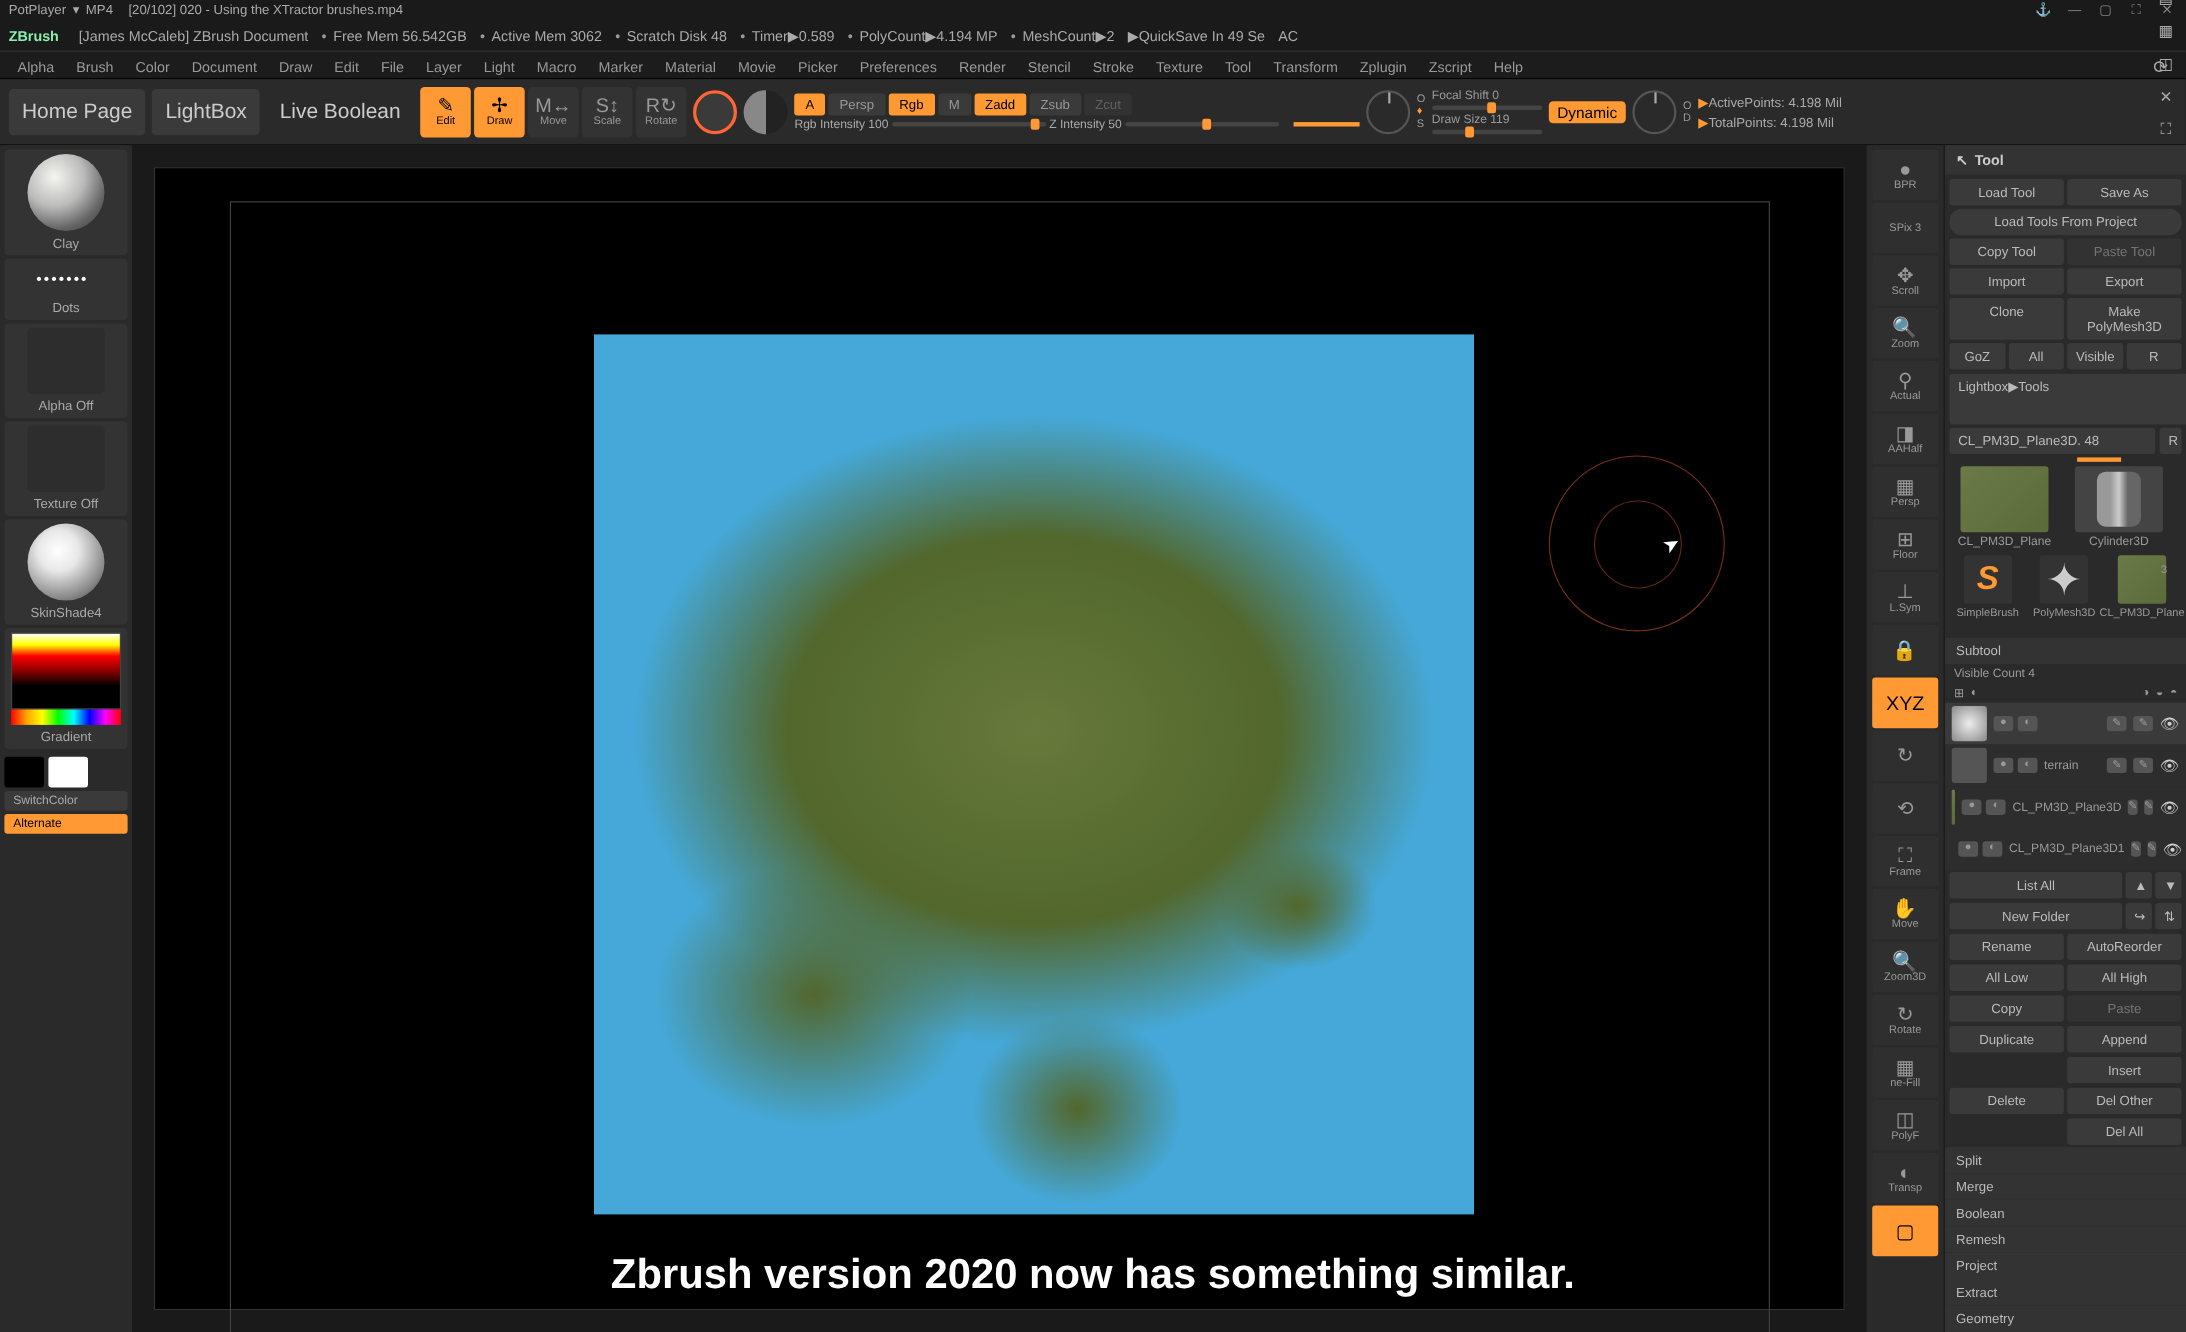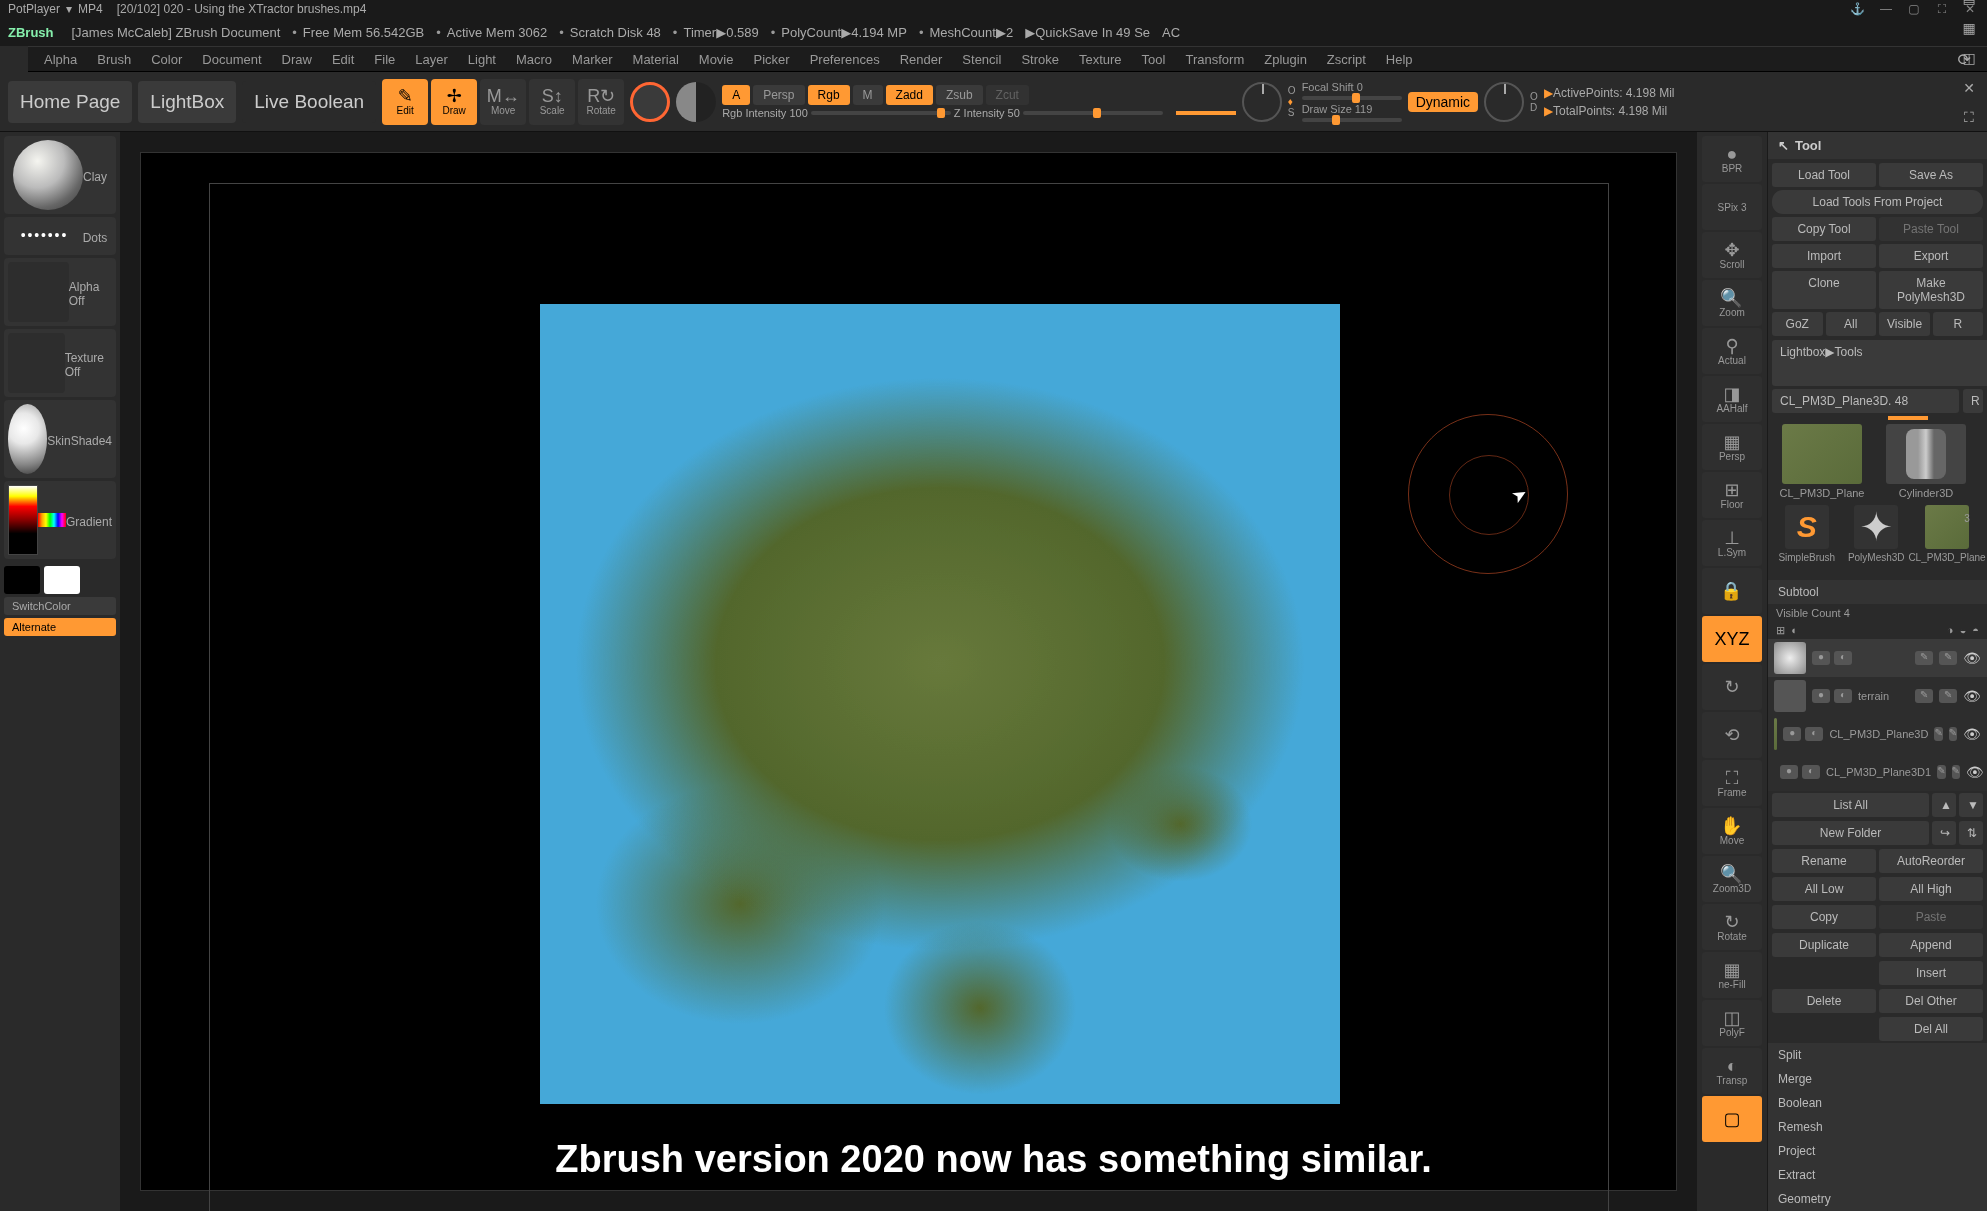--- a/index.html
+++ b/index.html
@@ -12,21 +12,21 @@
 
 
 .zbrush-topbar { background: #1a1a1a; height: 28px; display: flex; align-items: center; padding: 0 8px; font-size: 13px; gap: 6px; }
 .zb-app { color: #86efac; font-weight: bold; margin-right: 12px; }
 .zb-info { color: #aaa; margin-right: 6px; }
 .zb-btn-orange { background: #ff9933; color: #000; padding: 3px 12px; border-radius: 4px; font-size: 13px; }
 .zb-topright { margin-left: auto; display: flex; align-items: flex-end; gap: 10px; flex-direction: column; }
 .zb-icon { width: 20px; height: 20px; display: flex; align-items: center; justify-content: center; color: #aaa; font-size: 14px; }
 
 
-.main-menu { background: #1c1c1c; height: 26px; display: flex; align-items: center; padding: 10px 8px; gap: 4px; border-top: 1px solid #333; border-bottom: 1px solid #000; margin-left: 28px; }
+.main-menu { background: #1c1c1c; height: 26px; display: flex; align-items: flex-end; padding: 0 8px; gap: 4px; border-top: 1px solid #333; border-bottom: 1px solid #000; }
 .menu-item { color: #999; padding: 3px 8px; font-size: 13px; cursor: pointer; }
 .menu-refresh { margin-left: auto; color: #aaa; padding: 0 8px; font-size: 16px; }
 
 
 .shelf { background: #2a2a2a; height: 60px; display: flex; align-items: center; padding: 4px 8px; gap: 6px; border-bottom: 1px solid #111; }
 .shelf-btn { background: #3a3a3a; color: #ccc; padding: 10px 12px; border-radius: 4px; font-size: 19px; cursor: pointer; }
 .shelf-group { display: flex; gap: 3px; }
 .tool-btn { width: 46px; height: 46px; background: #333; border-radius: 4px; display: flex; flex-direction: column; align-items: center; justify-content: center; font-size: 10px; color: #999; cursor: pointer; }
 .tool-btn.active { background: #ff9933; color: #000; }
 .tool-btn-icon { font-size: 18px; line-height: 1; }
@@ -48,21 +48,21 @@
 .dial-col { display: flex; flex-direction: column; gap: 3px; font-size: 11px; }
 
 .stats-group { display: flex; flex-direction: column; gap: 4px; font-size: 12px; color: #aaa; }
 .stat-arrow { color: #ff9933; }
 
 
 .main-area { display: flex; height: calc(100% - 132px); position: relative; }
 
 
 .left-palette { width: 120px; background: #2a2a2a; padding: 4px; display: flex; flex-direction: column; gap: 3px; }
-.palette-cell { background: #333; border-radius: 4px; display: flex; flex-direction: row; align-items: center; justify-content: center; padding: 4px; }
+.palette-cell { background: #333; border-radius: 4px; display: flex; flex-direction: column; align-items: center; justify-content: center; padding: 4px; }
 .sphere-preview { width: 70px; height: 70px; border-radius: 50%; background: radial-gradient(circle at 35% 30%, #f5f5f0, #bbb 40%, #666 70%, #333); }
 .brush-label { font-size: 12px; color: #aaa; margin-top: 4px; }
 .dots-preview { width: 70px; height: 30px; position: relative; }
 .dots-preview::before { content: "• • • • • • •"; color: #fff; font-size: 14px; letter-spacing: -1px; position: absolute; top: 6px; left: 8px; }
 .empty-cell { height: 60px; background: #2d2d2d; border-radius: 4px; }
 .shader-preview { width: 70px; height: 70px; border-radius: 50%; background: radial-gradient(circle at 40% 35%, #fff, #e8e8e8 30%, #888 70%, #333); }
 .color-picker { width: 100px; height: 70px; background: linear-gradient(to bottom, #fff, #ff0, #f00 30%, #800 50%, #000 70%), linear-gradient(to right, rgba(0,0,0,0) 0%, rgba(0,0,0,0.3) 100%); border: 1px solid #444; }
 .grad-strip { width: 100px; height: 14px; background: linear-gradient(90deg, red, orange, yellow, lime, cyan, blue, magenta, red); }
 .swatch-row { display: flex; gap: 4px; margin-top: 4px; }
 .swatch { width: 36px; height: 28px; border-radius: 3px; }

